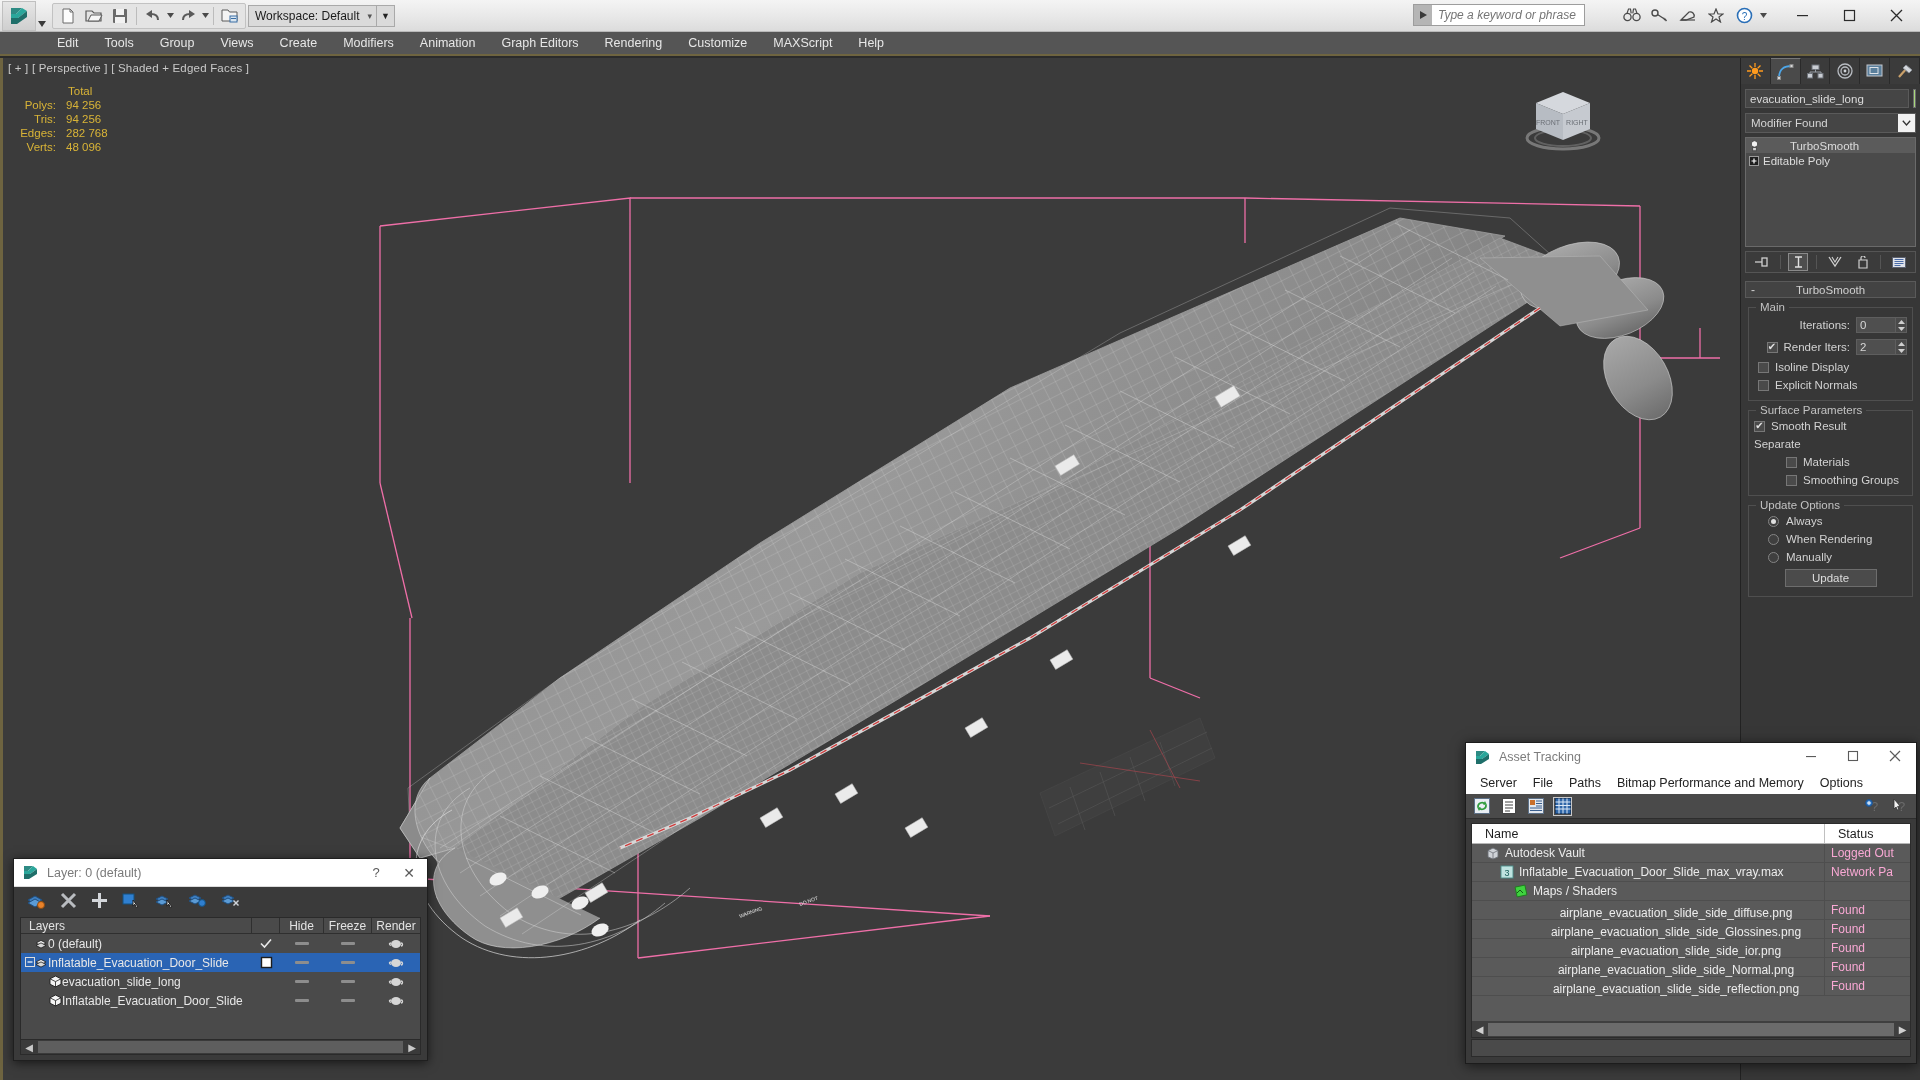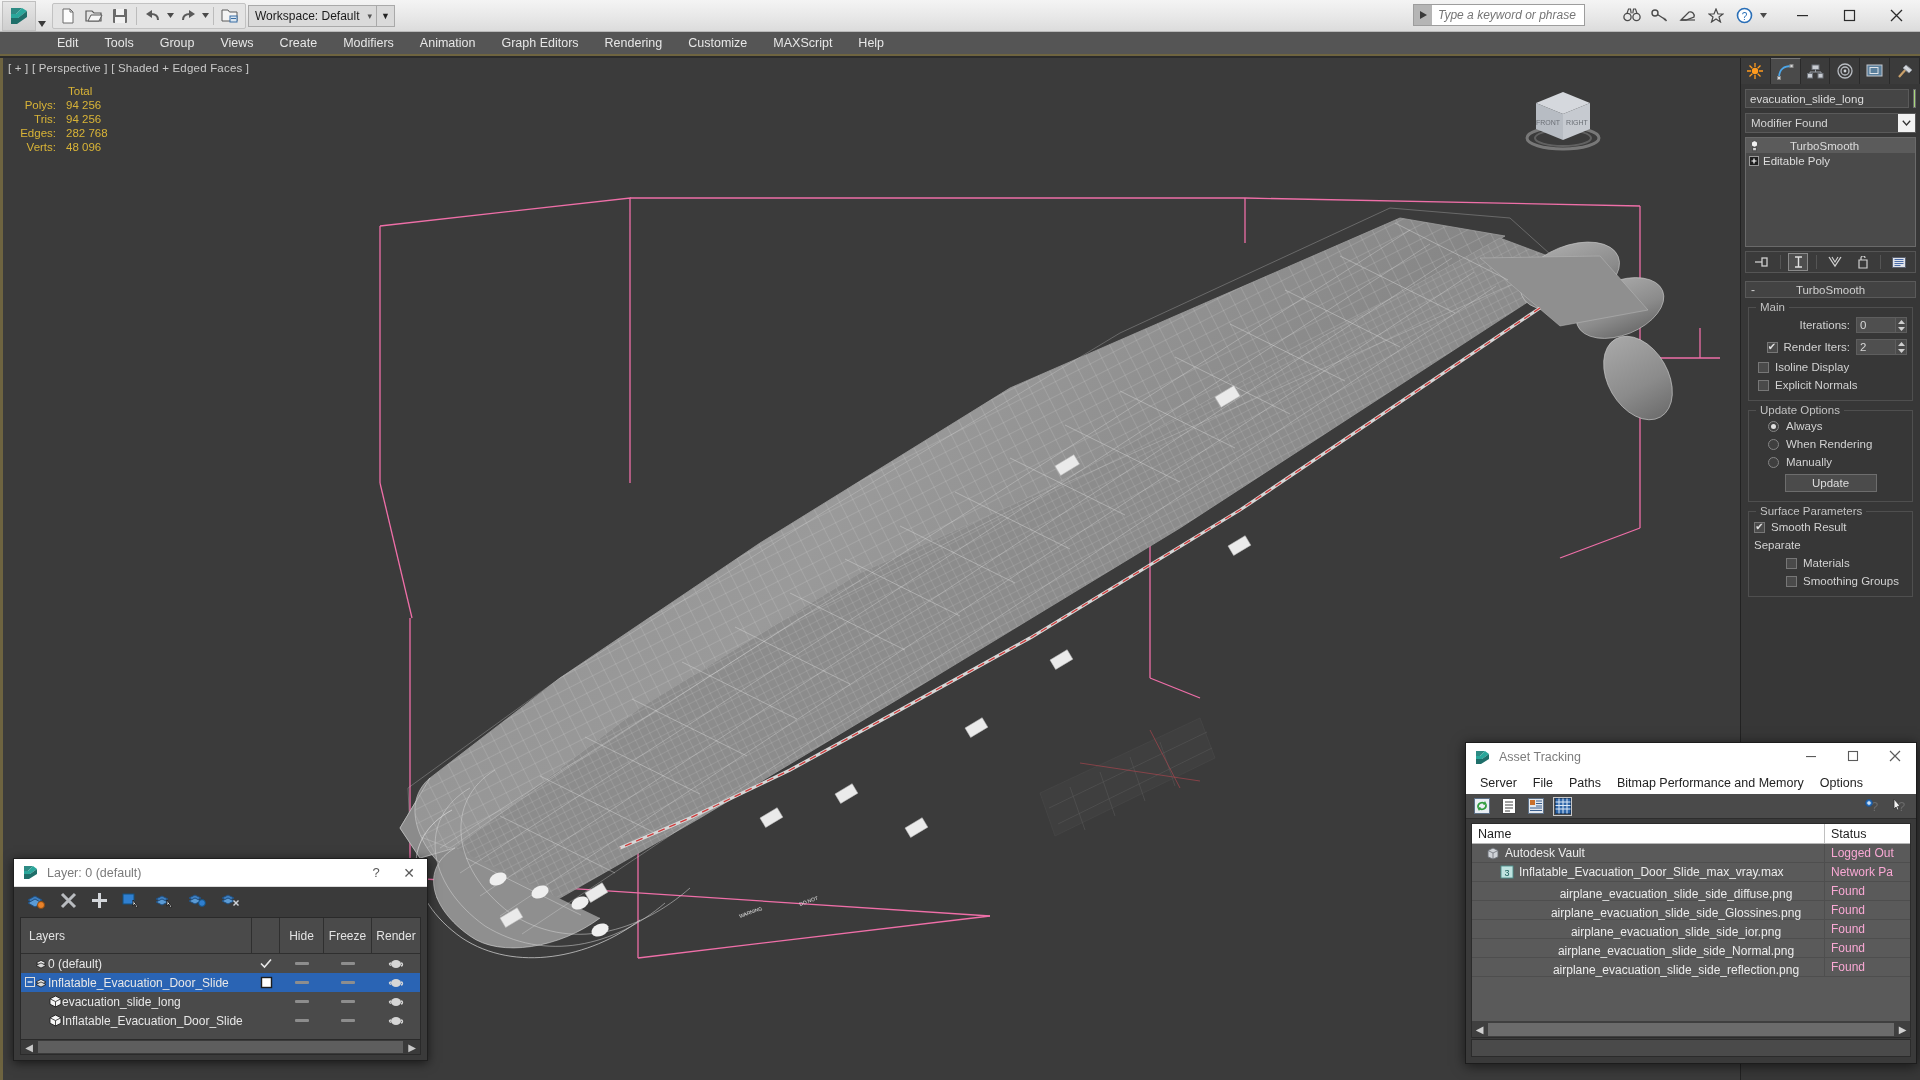--- a/index.html
+++ b/index.html
@@ -180,21 +180,21 @@
   .ld-title {
     height:28px; background:#ffffff; display:flex; align-items:center; padding-left:8px;
     border-bottom:1px solid #dcdcdc;
   }
   .ld-title .tt { font-size:12.5px; color:#7a7a7a; margin-left:8px;}
   .ld-title .sp { flex:1; }
   .ld-title .qm { width:30px;text-align:center;font-size:13px;color:#5a5a5a;}
   .ld-title .cl { width:36px;text-align:center;font-size:14px;color:#5a5a5a;}
   .ld-toolbar { height:30px; background:#3a3a3a; display:flex; align-items:center; padding-left:12px; gap:14px;}
   .ld-grid { margin:0 6px; background:#4a4a4a; border:1px solid #2a2a2a; height:128px; position:relative;}
-  .ld-head { display:flex; height:36px; background:#4a4a4a; border-bottom:1px solid #2f2f2f;}
+  .ld-head { display:flex; height:16px; background:#4a4a4a; border-bottom:1px solid #2f2f2f;}
   .ld-head .c { font-size:12px; color:#e3e3e3; display:flex; align-items:center; }
   .ld-head .c-name { flex:1; padding-left:8px; border-right:1px solid #2f2f2f;}
   .ld-head .c-blank { width:28px; border-right:1px solid #2f2f2f;}
   .ld-head .c-hide { width:44px; justify-content:center; border-right:1px solid #2f2f2f;}
   .ld-head .c-freeze { width:48px; justify-content:center; border-right:1px solid #2f2f2f;}
   .ld-head .c-render { width:48px; justify-content:center;}
   .ld-row { display:flex; height:19px; align-items:center; }
   .ld-row.selected { background:#2a64b4; }
   .ld-row .n { flex:1; display:flex; align-items:center; font-size:12px; color:#e8e8e8; }
   .ld-row .cell { display:flex; align-items:center; justify-content:center; }
@@ -220,21 +220,21 @@
   .at-title .sp { flex:1;}
   .at-title .wb { width:42px; text-align:center; font-size:13px; color:#555; }
   .at-menu { height:23px; background:#fff; display:flex; align-items:center; padding-left:6px; }
   .at-menu .mi { font-size:12.5px; color:#232323; padding:2px 8px;}
   .at-tools { height:25px; background:#4a4a4a; display:flex; align-items:center; padding:0 6px; gap:8px; border-bottom:1px solid #2d2d2d;}
   .at-tools .t { width:19px;height:19px; display:flex;align-items:center;justify-content:center;}
   .at-tools .t.sel { border:1px solid #c8c8c8; }
   .at-tools .sp { flex:1; }
   .at-list { margin:4px 5px 0 5px; background:#5a5a5a; border:1px solid #2b2b2b; height:215px; position:relative; overflow:hidden;}
   .at-head { display:flex; height:20px; background:#ffffff; border-bottom:1px solid #b6b6b6;}
-  .at-head .hc { font-size:12.5px; color:#1d1d1d; display:flex; align-items:center; padding-left:6px;}
+  .at-head .hc { font-size:12.5px; color:#1d1d1d; display:flex; align-items:center; padding-left:13px;}
   .at-head .hc-name { flex:1; border-right:1px solid #c0c0c0;}
   .at-head .hc-status { width:85px; }
   .at-row { display:flex; height:19px; align-items:center; border-bottom:1px solid #4e4e4e; }
   .at-row .nm { flex:1; display:flex; align-items:center; gap:5px; font-size:12px; color:#ececec; overflow:hidden; white-space:nowrap;
                 border-right:1px solid #4e4e4e; height:19px; }
   .at-row .st { width:85px; font-size:12px; color:#f9a8d4; padding-left:6px; white-space:nowrap; overflow:hidden;}
   .at-hscroll { position:absolute; left:0; right:0; bottom:0; height:16px; background:#3f3f3f; display:flex; align-items:center;}
   .at-hscroll .ar { width:15px; text-align:center; font-size:10px; color:#d0d0d0;}
   .at-hscroll .bar { flex:1; height:13px; background:#6b6b6b; margin:0 1px;}
   .at-status { position:absolute; left:5px; right:5px; bottom:6px; height:18px; background:#4a4a4a; border:1px solid #2b2b2b;}
@@ -749,53 +749,53 @@
           <span class="cbx"></span>
           <span class="lbl">Isoline Display</span>
         </div>
         <div class="row" style="padding-left:4px;margin-bottom:2px">
           <span class="cbx"></span>
           <span class="lbl">Explicit Normals</span>
         </div>
       </div>
 
       <div class="group">
+        <span class="gtitle">Surface Parameters</span>
+        <div class="row">
+          <span class="cbx on"></span>
+          <span class="lbl">Smooth Result</span>
+        </div>
+        <div class="row">
+          <span class="lbl">Separate</span>
+        </div>
+        <div class="row" style="padding-left:32px">
+          <span class="cbx"></span>
+          <span class="lbl">Materials</span>
+        </div>
+        <div class="row" style="padding-left:32px;margin-bottom:2px">
+          <span class="cbx"></span>
+          <span class="lbl">Smoothing Groups</span>
+        </div>
+      </div>
+
+      <div class="group">
         <span class="gtitle">Update Options</span>
         <div class="row" style="padding-left:14px">
           <span class="rdo on"></span>
           <span class="lbl">Always</span>
         </div>
         <div class="row" style="padding-left:14px">
           <span class="rdo"></span>
           <span class="lbl">When Rendering</span>
         </div>
         <div class="row" style="padding-left:14px">
           <span class="rdo"></span>
           <span class="lbl">Manually</span>
         </div>
         <button class="btn-update">Update</button>
-      </div>
-
-      <div class="group">
-        <span class="gtitle">Surface Parameters</span>
-        <div class="row">
-          <span class="cbx on"></span>
-          <span class="lbl">Smooth Result</span>
-        </div>
-        <div class="row">
-          <span class="lbl">Separate</span>
-        </div>
-        <div class="row" style="padding-left:32px">
-          <span class="cbx"></span>
-          <span class="lbl">Materials</span>
-        </div>
-        <div class="row" style="padding-left:32px;margin-bottom:2px">
-          <span class="cbx"></span>
-          <span class="lbl">Smoothing Groups</span>
-        </div>
       </div>
     </div>
   </div>
 
   <div class="layerdlg">
     <div class="ld-title">
       <svg width="17" height="17" viewBox="0 0 17 17">
         <polygon points="2,2 11,2 6,7 2,7" fill="#2e8b84"></polygon>
         <polygon points="2,7 6,7 11,2 15,5 8,10 2,10" fill="#2aa79b"></polygon>
         <polygon points="2,10 8,10 15,5 15,10 7,15 2,15" fill="#1f6f6a"></polygon>
@@ -1082,20 +1082,30 @@
         <div class="nm ind2">
           <svg width="14" height="14" viewBox="0 0 14 14">
             <rect x="1" y="1" width="12" height="12" fill="#bfe3e0" stroke="#4b8f8a" stroke-width="0.9"></rect>
             <text x="7" y="10.5" font-size="9" fill="#1a5f5a" text-anchor="middle" font-family="Liberation Sans">3</text>
           </svg>
           <span>Inflatable_Evacuation_Door_Slide_max_vray.max</span>
         </div>
         <div class="st">Network Pa</div>
       </div>
 
+      <div class="at-row">
+        <div class="nm ind3">
+          <svg width="14" height="14" viewBox="0 0 14 14">
+            <rect x="2" y="2" width="10" height="10" fill="#3fd23f" stroke="#1f7a1f" stroke-width="0.9" transform="rotate(-12 7 7)"></rect>
+            <path d="M3 9l3-3 3 3" fill="none" stroke="#0f4f0f" stroke-width="0.9"></path>
+          </svg>
+          <span>Maps / Shaders</span>
+        </div>
+        <div class="st"></div>
+      </div>
 
       <div class="at-row">
         <div class="nm ind4">
           <svg width="14" height="13" viewBox="0 0 14 13">
             <rect x="1" y="1" width="12" height="11" fill="#e9ebee" stroke="#5d6168" stroke-width="0.9"></rect>
             <rect x="2" y="2" width="10" height="4" fill="#c4693a"></rect>
             <circle cx="9.5" cy="9" r="3" fill="#cfd3d8" stroke="#4a4e54" stroke-width="0.8"></circle>
           </svg>
           <span>airplane_evacuation_slide_side_diffuse.png</span>
         </div>

